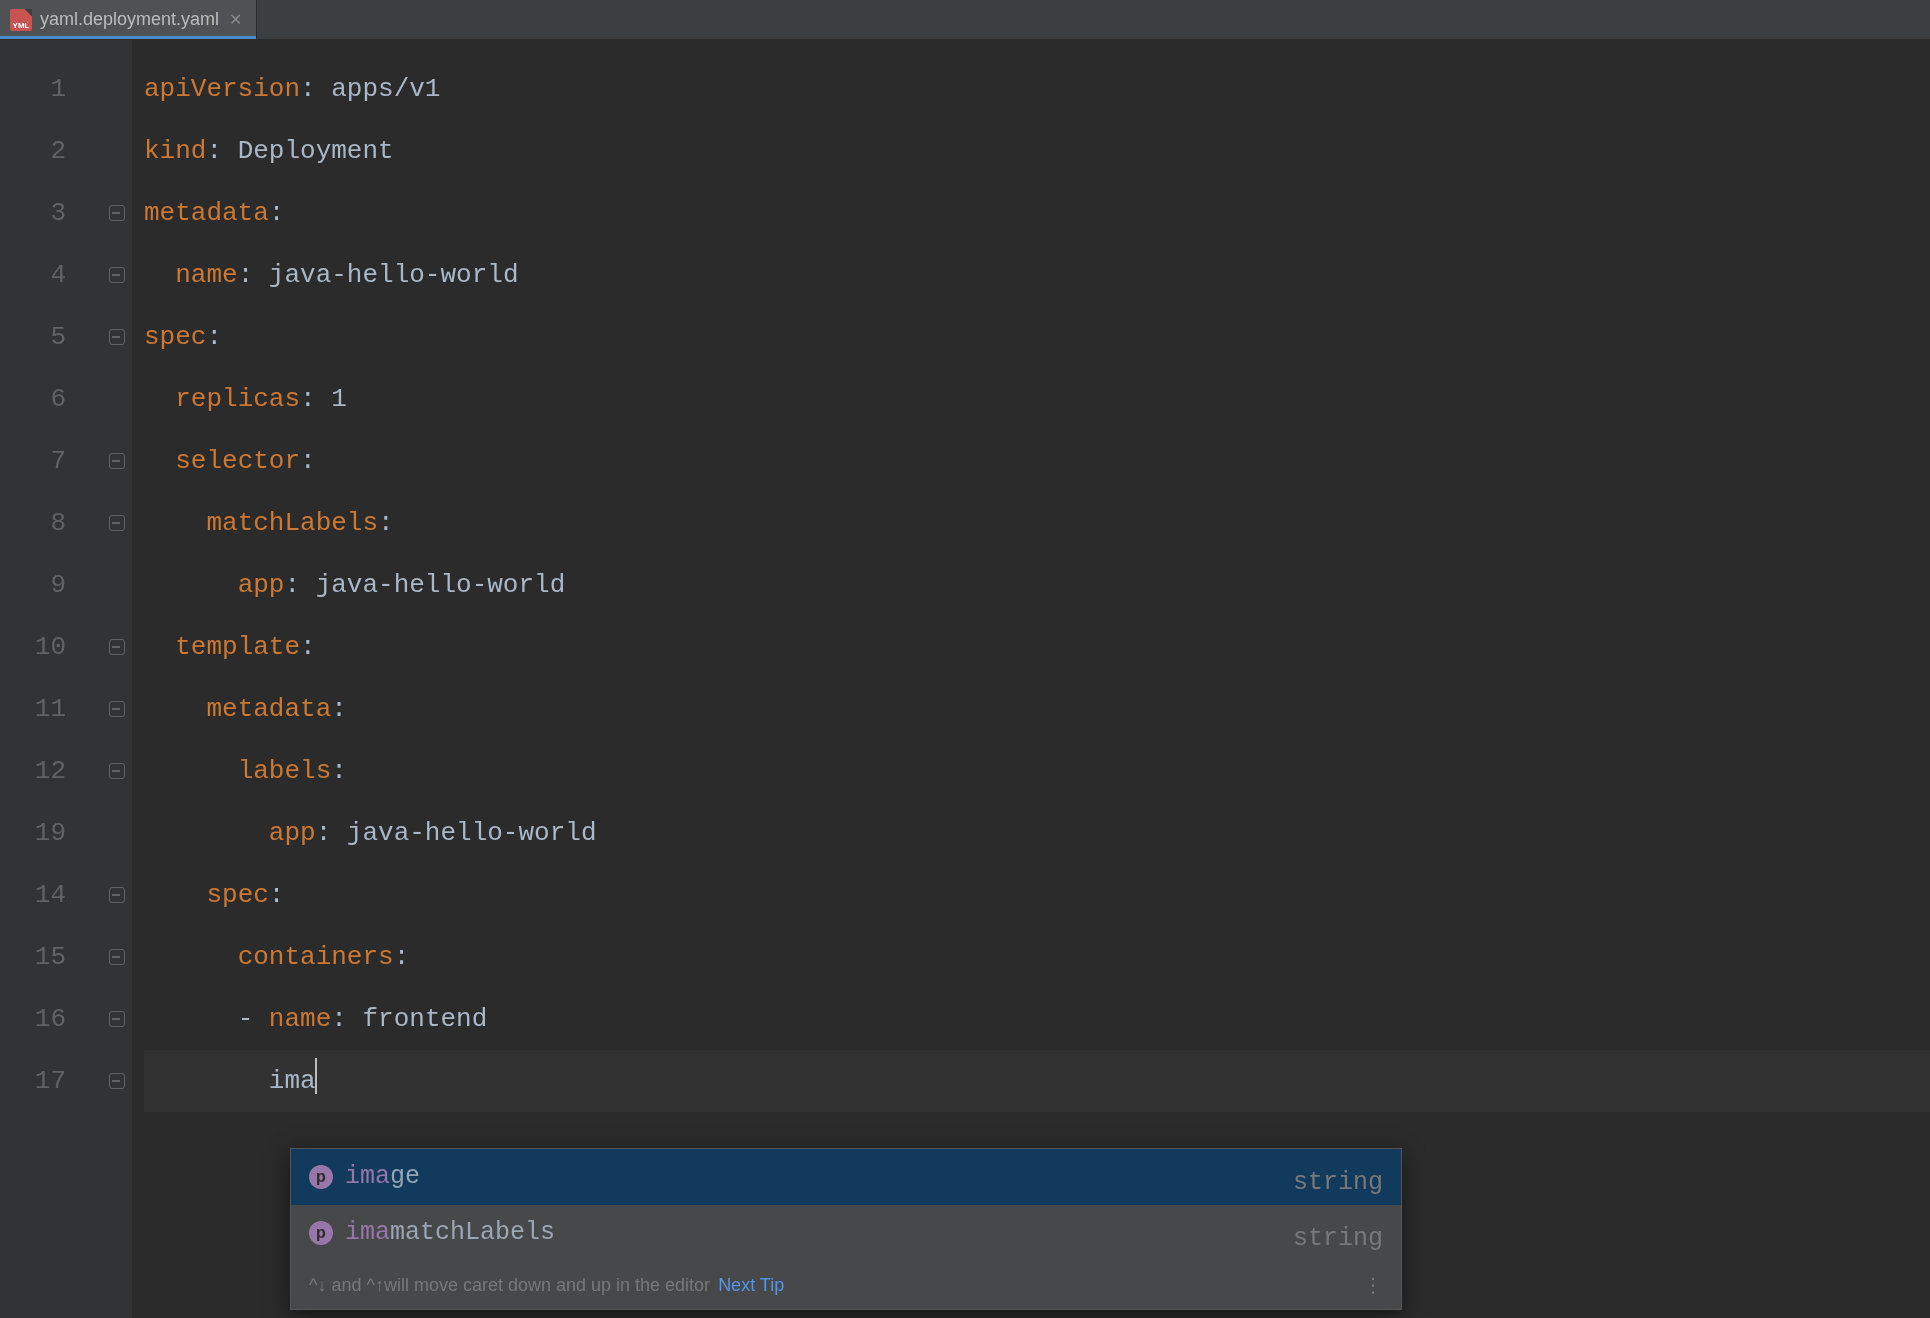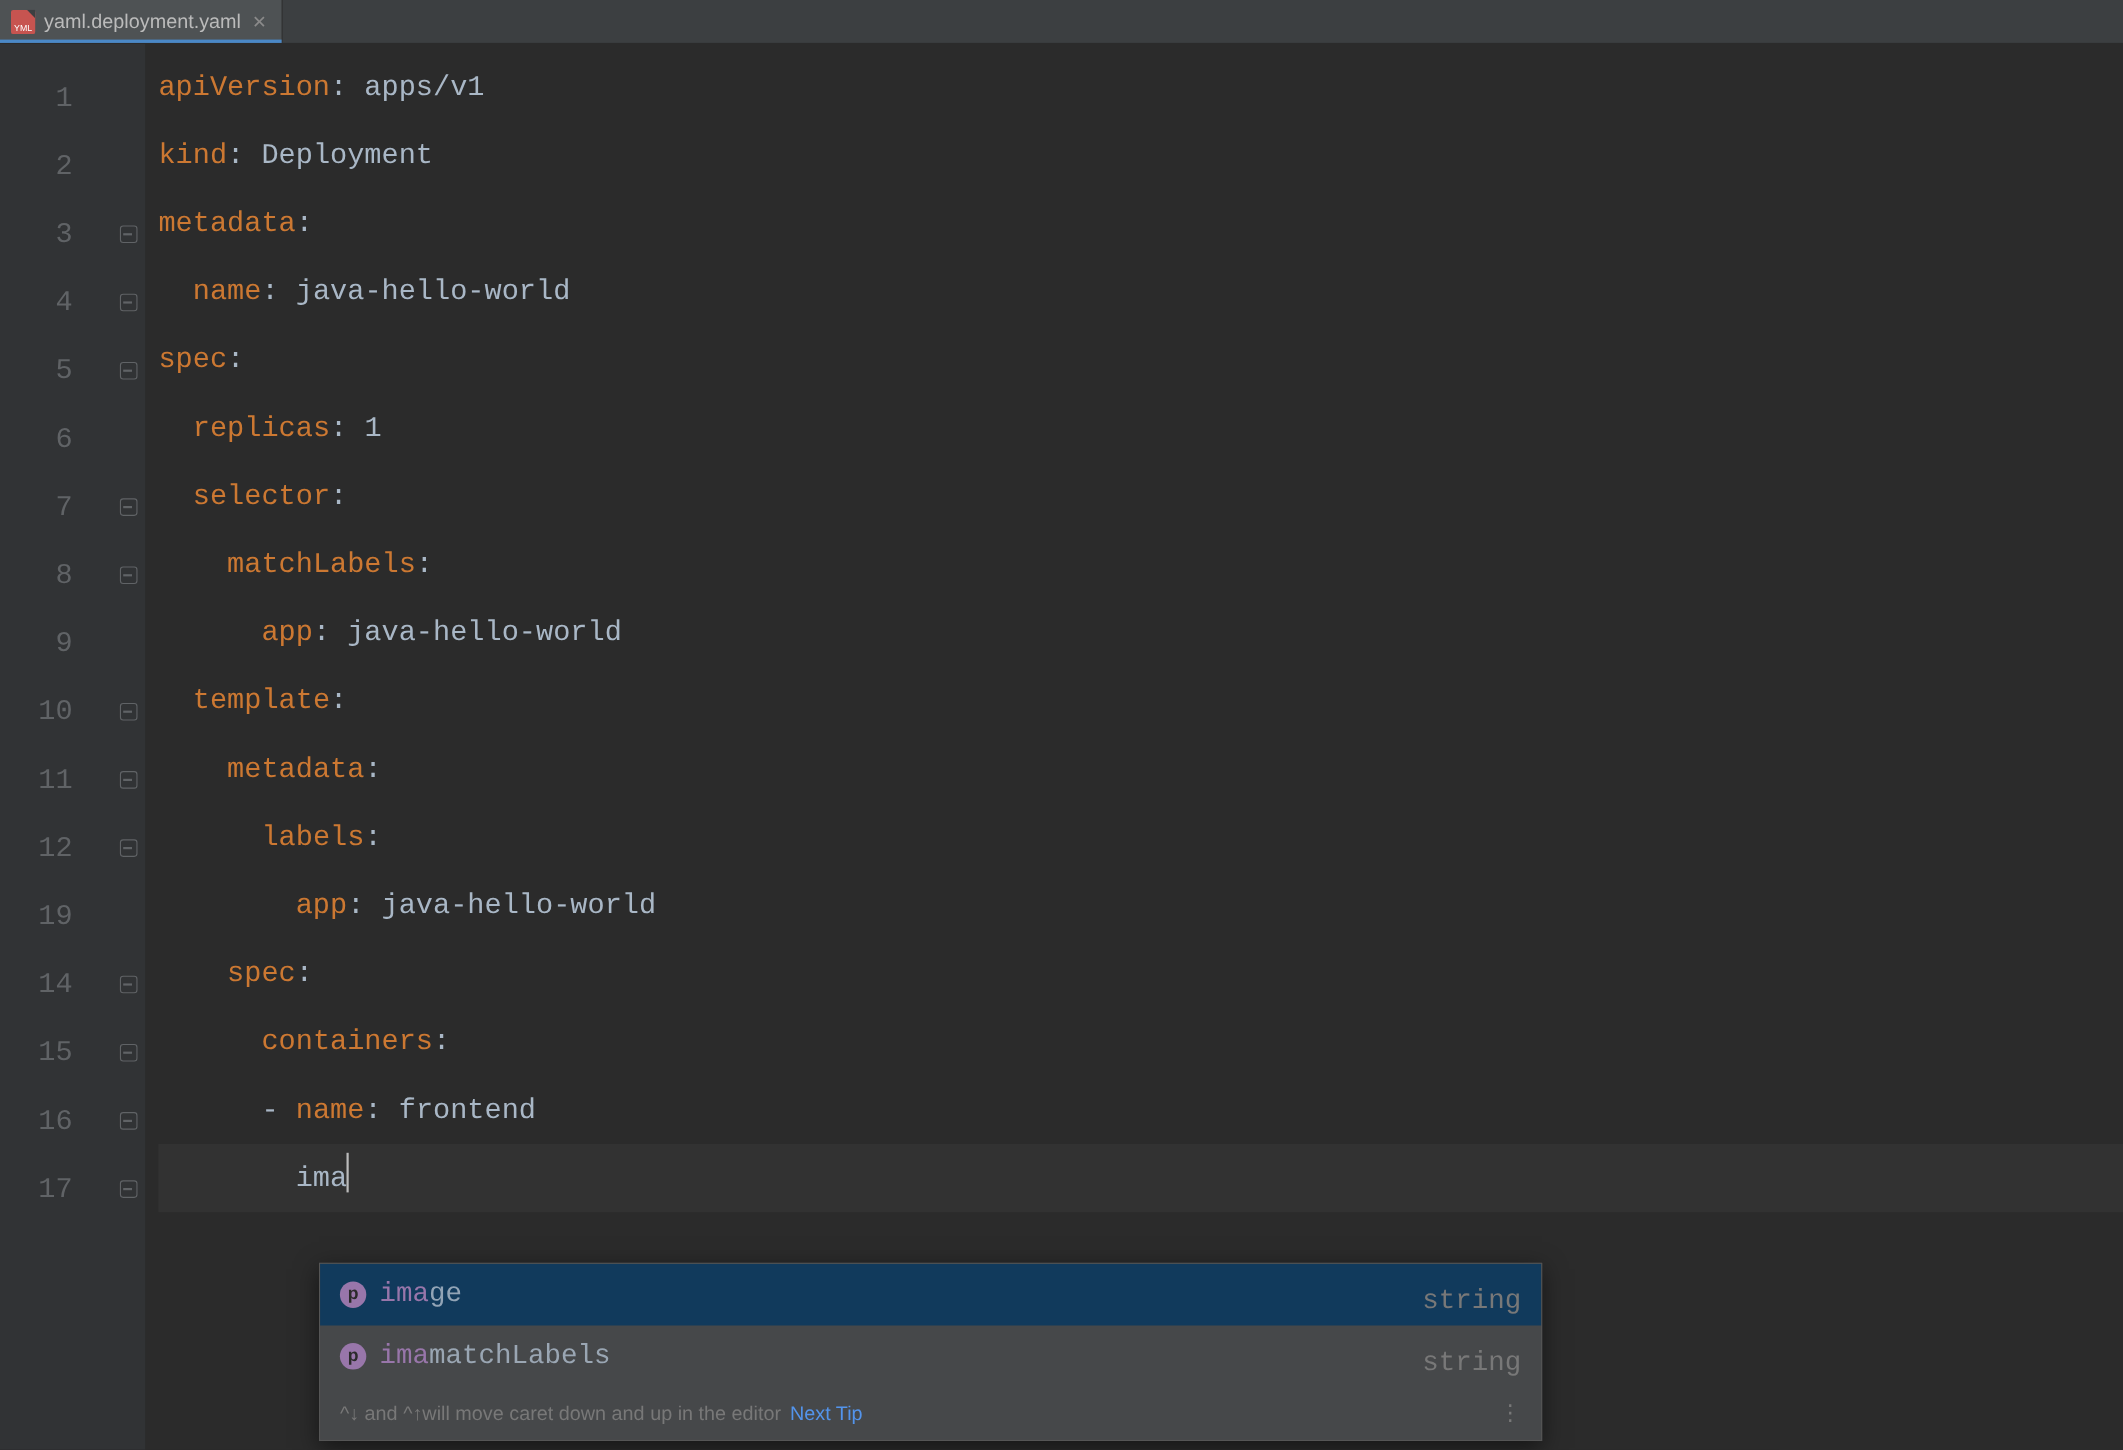--- a/index.html
+++ b/index.html
@@ -56,21 +56,21 @@
     content: "";
     position: absolute;
     top: 0; right: 0;
     width: 8px; height: 8px;
     background: #3c3f41;
     clip-path: polygon(100% 0, 0 0, 100% 100%);
   }
   .tab .file-icon span {
     font-size: 8px;
     color: #fff;
-    font-weight: normal;
+    font-weight: bold;
     line-height: 10px;
   }
   .tab .close-icon {
     margin-left: 10px;
     color: #8a8a8a;
     font-size: 16px;
   }
   .editor-area {
     flex: 1;
     display: flex;
@@ -111,21 +111,21 @@
   }
   .gutter .fold::after {
     content: "";
     position: absolute;
     top: 8px; left: 4px;
     width: 8px; height: 2px;
     background: #606366;
   }
   .code {
     flex: 1;
-    padding-top: 8px;
+    padding-top: 18px;
     font-size: 26px;
     line-height: 62px;
     white-space: pre;
     position: relative;
     padding-left: 12px;
   }
   .code .row {
     height: 62px;
     position: relative;
   }

